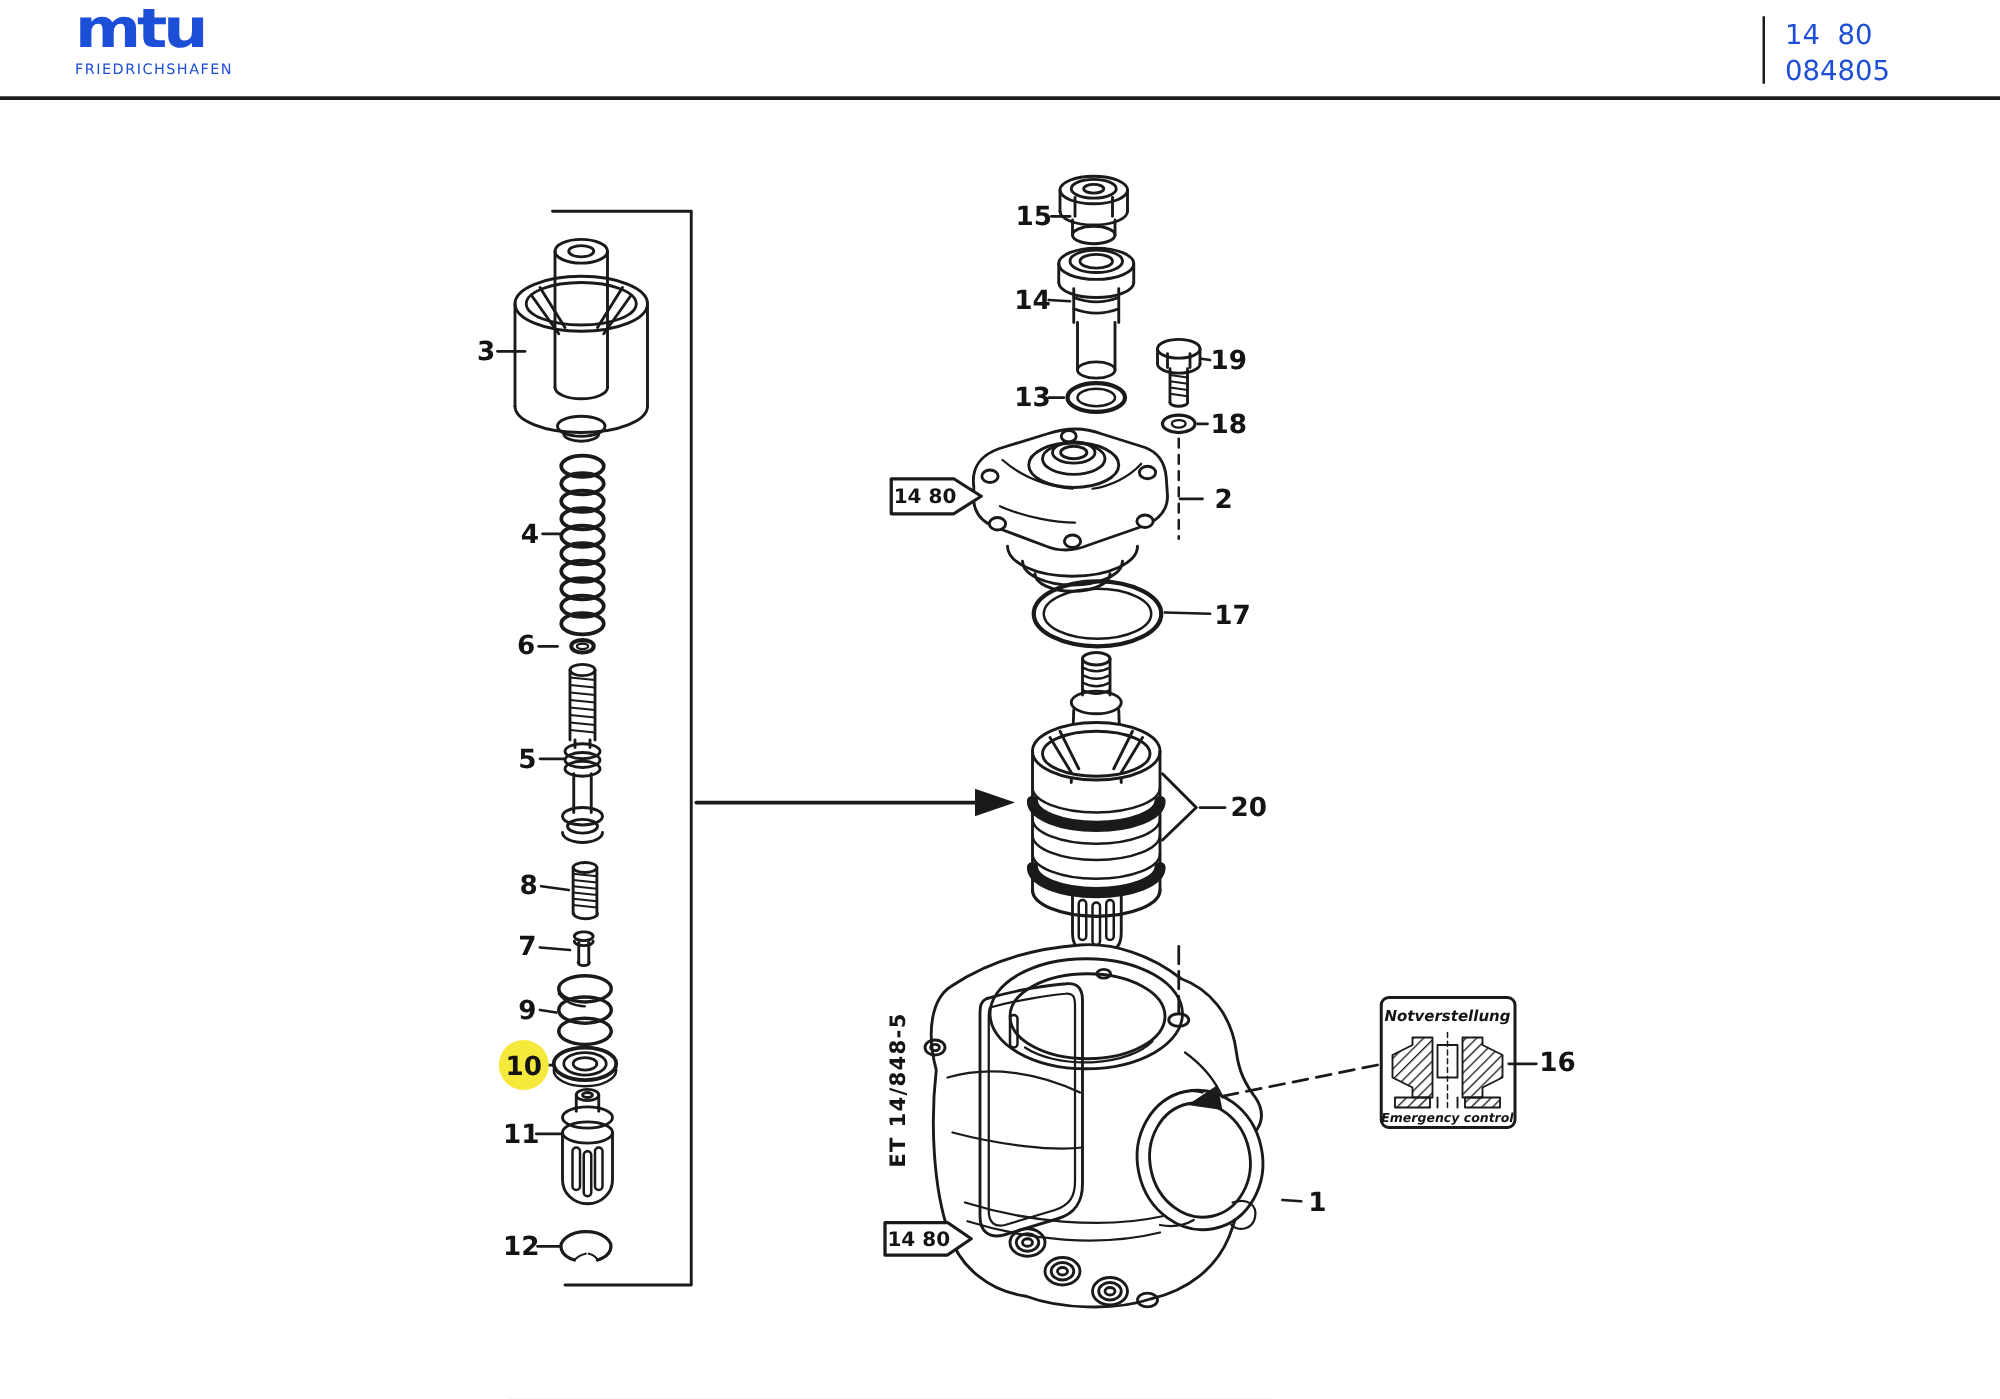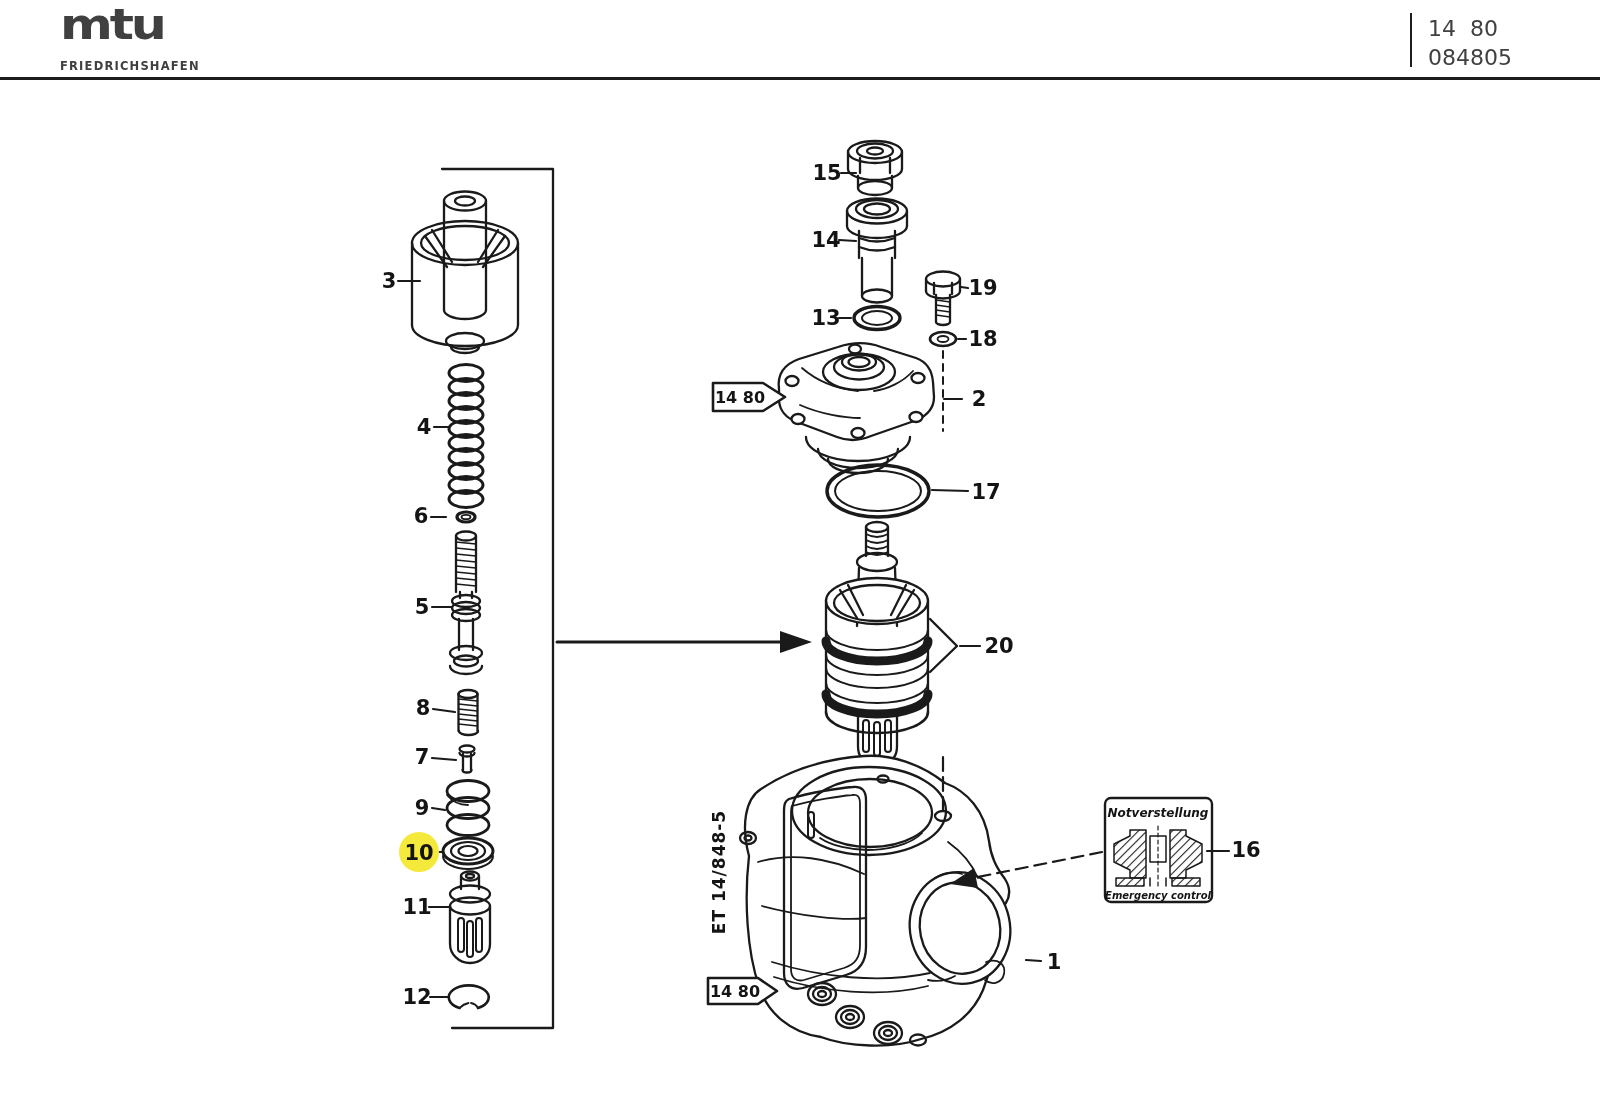--- a/index.html
+++ b/index.html
@@ -1,20 +1,20 @@
 <!DOCTYPE html>
 <html><head>
 <meta charset="utf-8">
 <style>
   html,body{margin:0;padding:0;background:#e8e8e8;}
   .page{position:relative;width:1600px;height:1119px;background:#ffffff;overflow:hidden;
-        font-family:"DejaVu Sans",sans-serif;color:#404040;}
+        font-family:"DejaVu Sans",sans-serif;color:#1d4ed8;}
   .logo{position:absolute;left:60px;top:2px;line-height:1;}
   .logo-main{font-size:47px;font-weight:bold;letter-spacing:-3px;transform:scale(1.08,.92);transform-origin:left top;}
-  .logo-sub{font-size:11.5px;font-weight:bold;letter-spacing:1.2px;margin-top:12px;}
+  .logo-sub{font-size:11.5px;font-weight:normal;letter-spacing:1.2px;margin-top:1px;}
   .hrule{position:absolute;left:0;top:77px;width:1600px;height:3px;background:#1c1c1c;}
   .vtick{position:absolute;left:1410px;top:13px;width:2px;height:54px;background:#1c1c1c;}
   .pagecode{position:absolute;left:1428px;top:14px;font-size:22px;font-weight:normal;line-height:1.32;white-space:pre;}
   svg text{font-family:"DejaVu Sans",sans-serif;font-weight:bold;font-size:21px;fill:#141414;}
   svg text.small-it{font-size:12px;font-style:italic;font-weight:600;}
   svg text.small-it2{font-size:10px;font-style:italic;font-weight:bold;}
   svg text.boxlbl{font-size:16px;}
   svg text.side{font-size:17px;letter-spacing:1px;}
 </style>
 </head>

